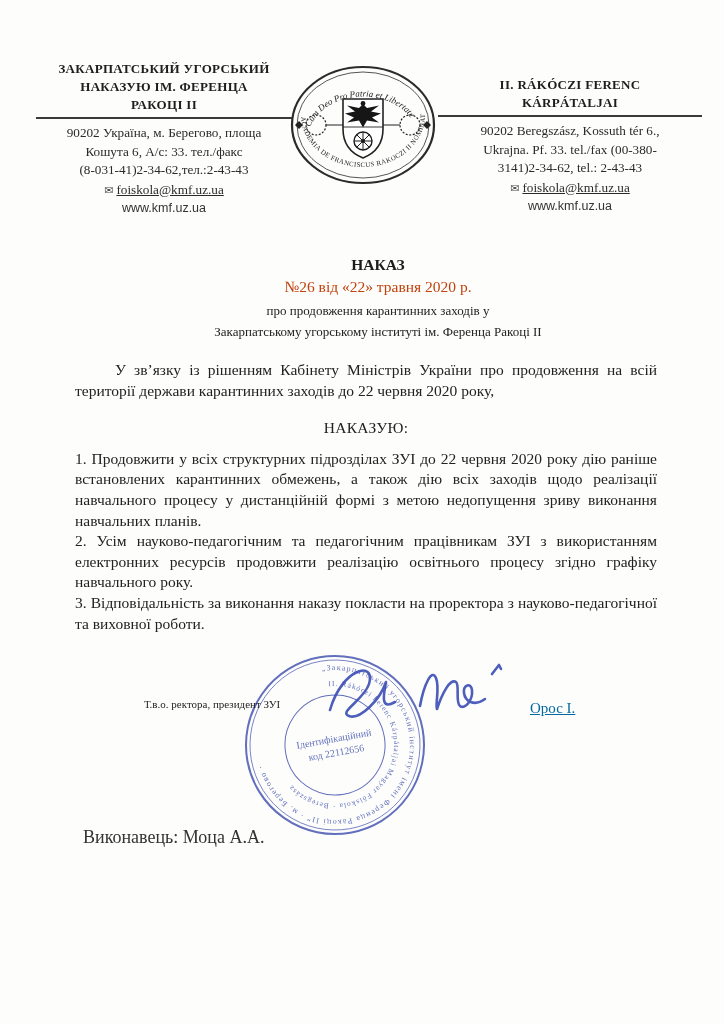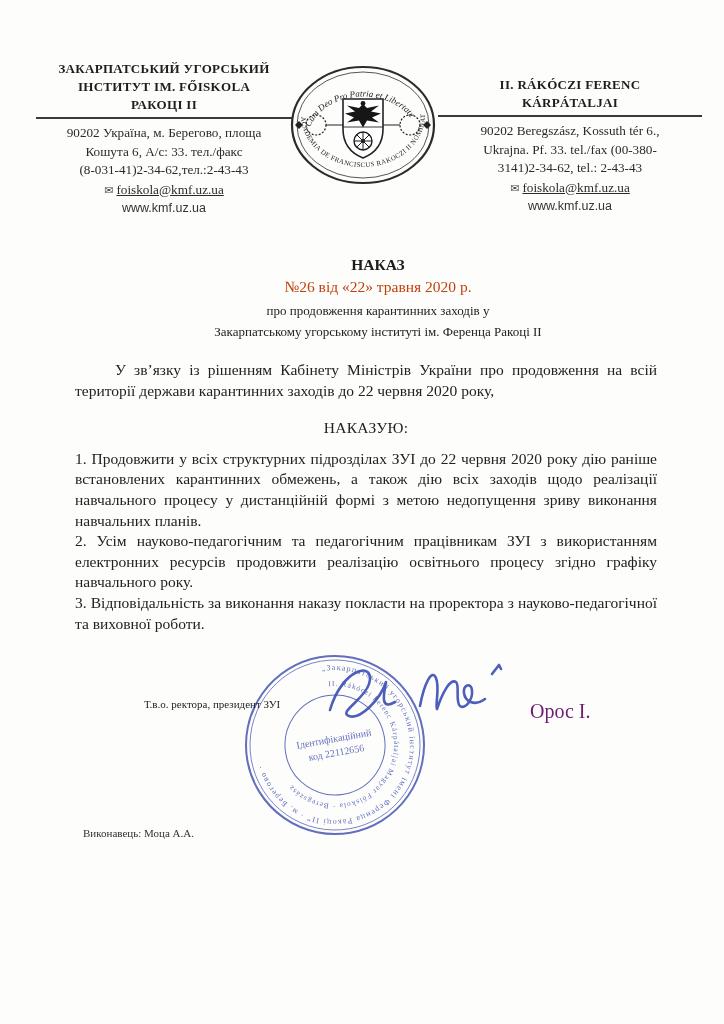--- a/index.html
+++ b/index.html
@@ -33,35 +33,35 @@
   .title-subject{font-size:13px;line-height:21px;color:#222;}
   .title-number{margin-top:1px;}
   .title-subject1{margin-top:2px;}
   
   .body-block{position:absolute;left:75px;top:360px;width:582px;font-size:15.5px;line-height:20.6px;color:#222;}
   .intro{margin:0 0 17px 0;text-indent:40px;text-align:justify;}
   .order-word{text-align:center;margin:0 0 10px 0;letter-spacing:.3px;}
   .order-items p{margin:0;text-align:justify;}
   
   .sign-role{position:absolute;left:144px;top:698px;font-size:11px;color:#1f1f1f;z-index:3;}
-  .sign-name{position:absolute;left:530px;top:700px;font-size:20px;color:#701a75;z-index:3;}
+  .sign-name{position:absolute;left:530px;top:700px;font-size:15px;color:#0369a1;z-index:3;text-decoration:underline;}
   .stamp{position:absolute;left:242px;top:652px;width:186px;height:186px;z-index:2;opacity:.82;}
   .signature-ink{position:absolute;left:322px;top:652px;width:210px;height:86px;z-index:4;opacity:.9;}
   
-  .footer-exec{position:absolute;left:83px;top:827px;font-size:11px;color:#333;}
+  .footer-exec{position:absolute;left:83px;top:827px;font-size:18px;color:#333;}
 </style>
 </head>
 <body>
 
 <div class="page">
 
   <div class="org org-left">
     <div class="org-name">
       <div>ЗАКАРПАТСЬКИЙ УГОРСЬКИЙ</div>
-      <div>ІНСТИТУТ ІМ. FŐISKOLA</div>
+      <div>НАКАЗУЮ ІМ. ФЕРЕНЦА</div>
       <div>РАКОЦІ ІІ</div>
     </div>
     <div class="org-addr">
       <div>90202 Україна, м. Берегово, площа</div>
       <div>Кошута 6, А/с: 33. тел./факс</div>
       <div>(8-031-41)2-34-62,тел.:2-43-43</div>
     </div>
     <div class="org-email">
       <span class="mail-ico">✉</span><span class="mail-txt">foiskola@kmf.uz.ua</span>
     </div>

